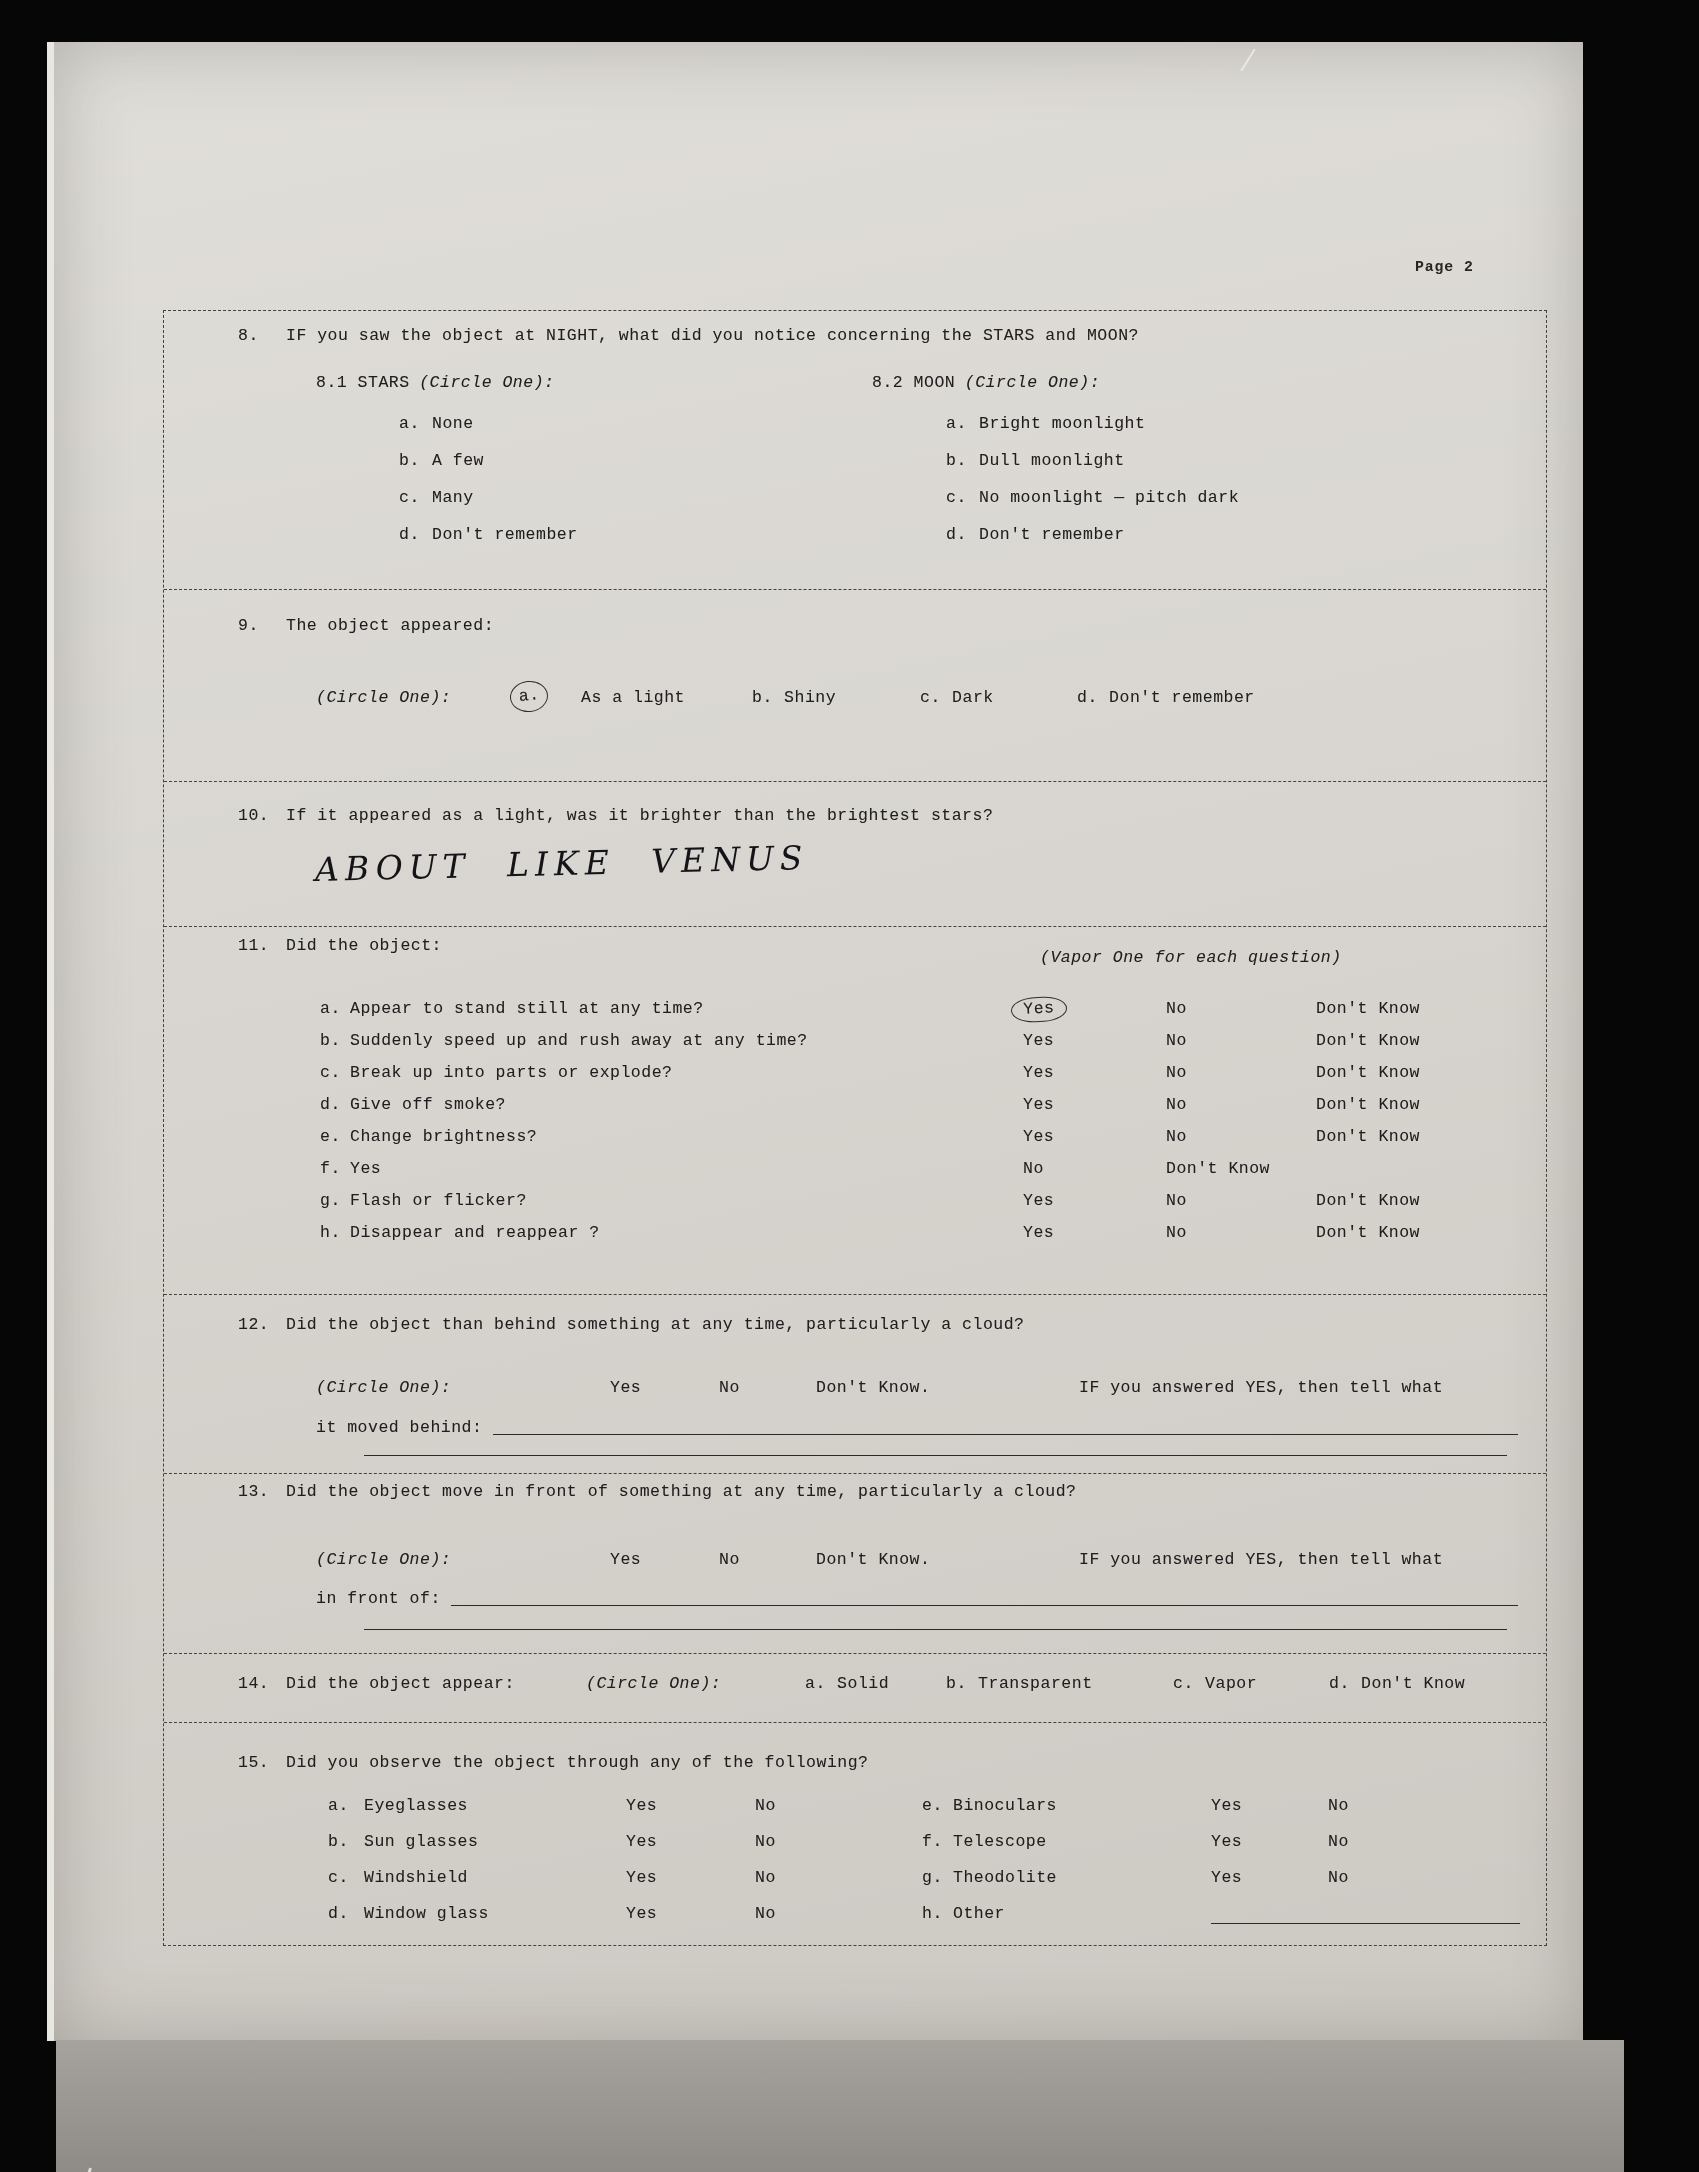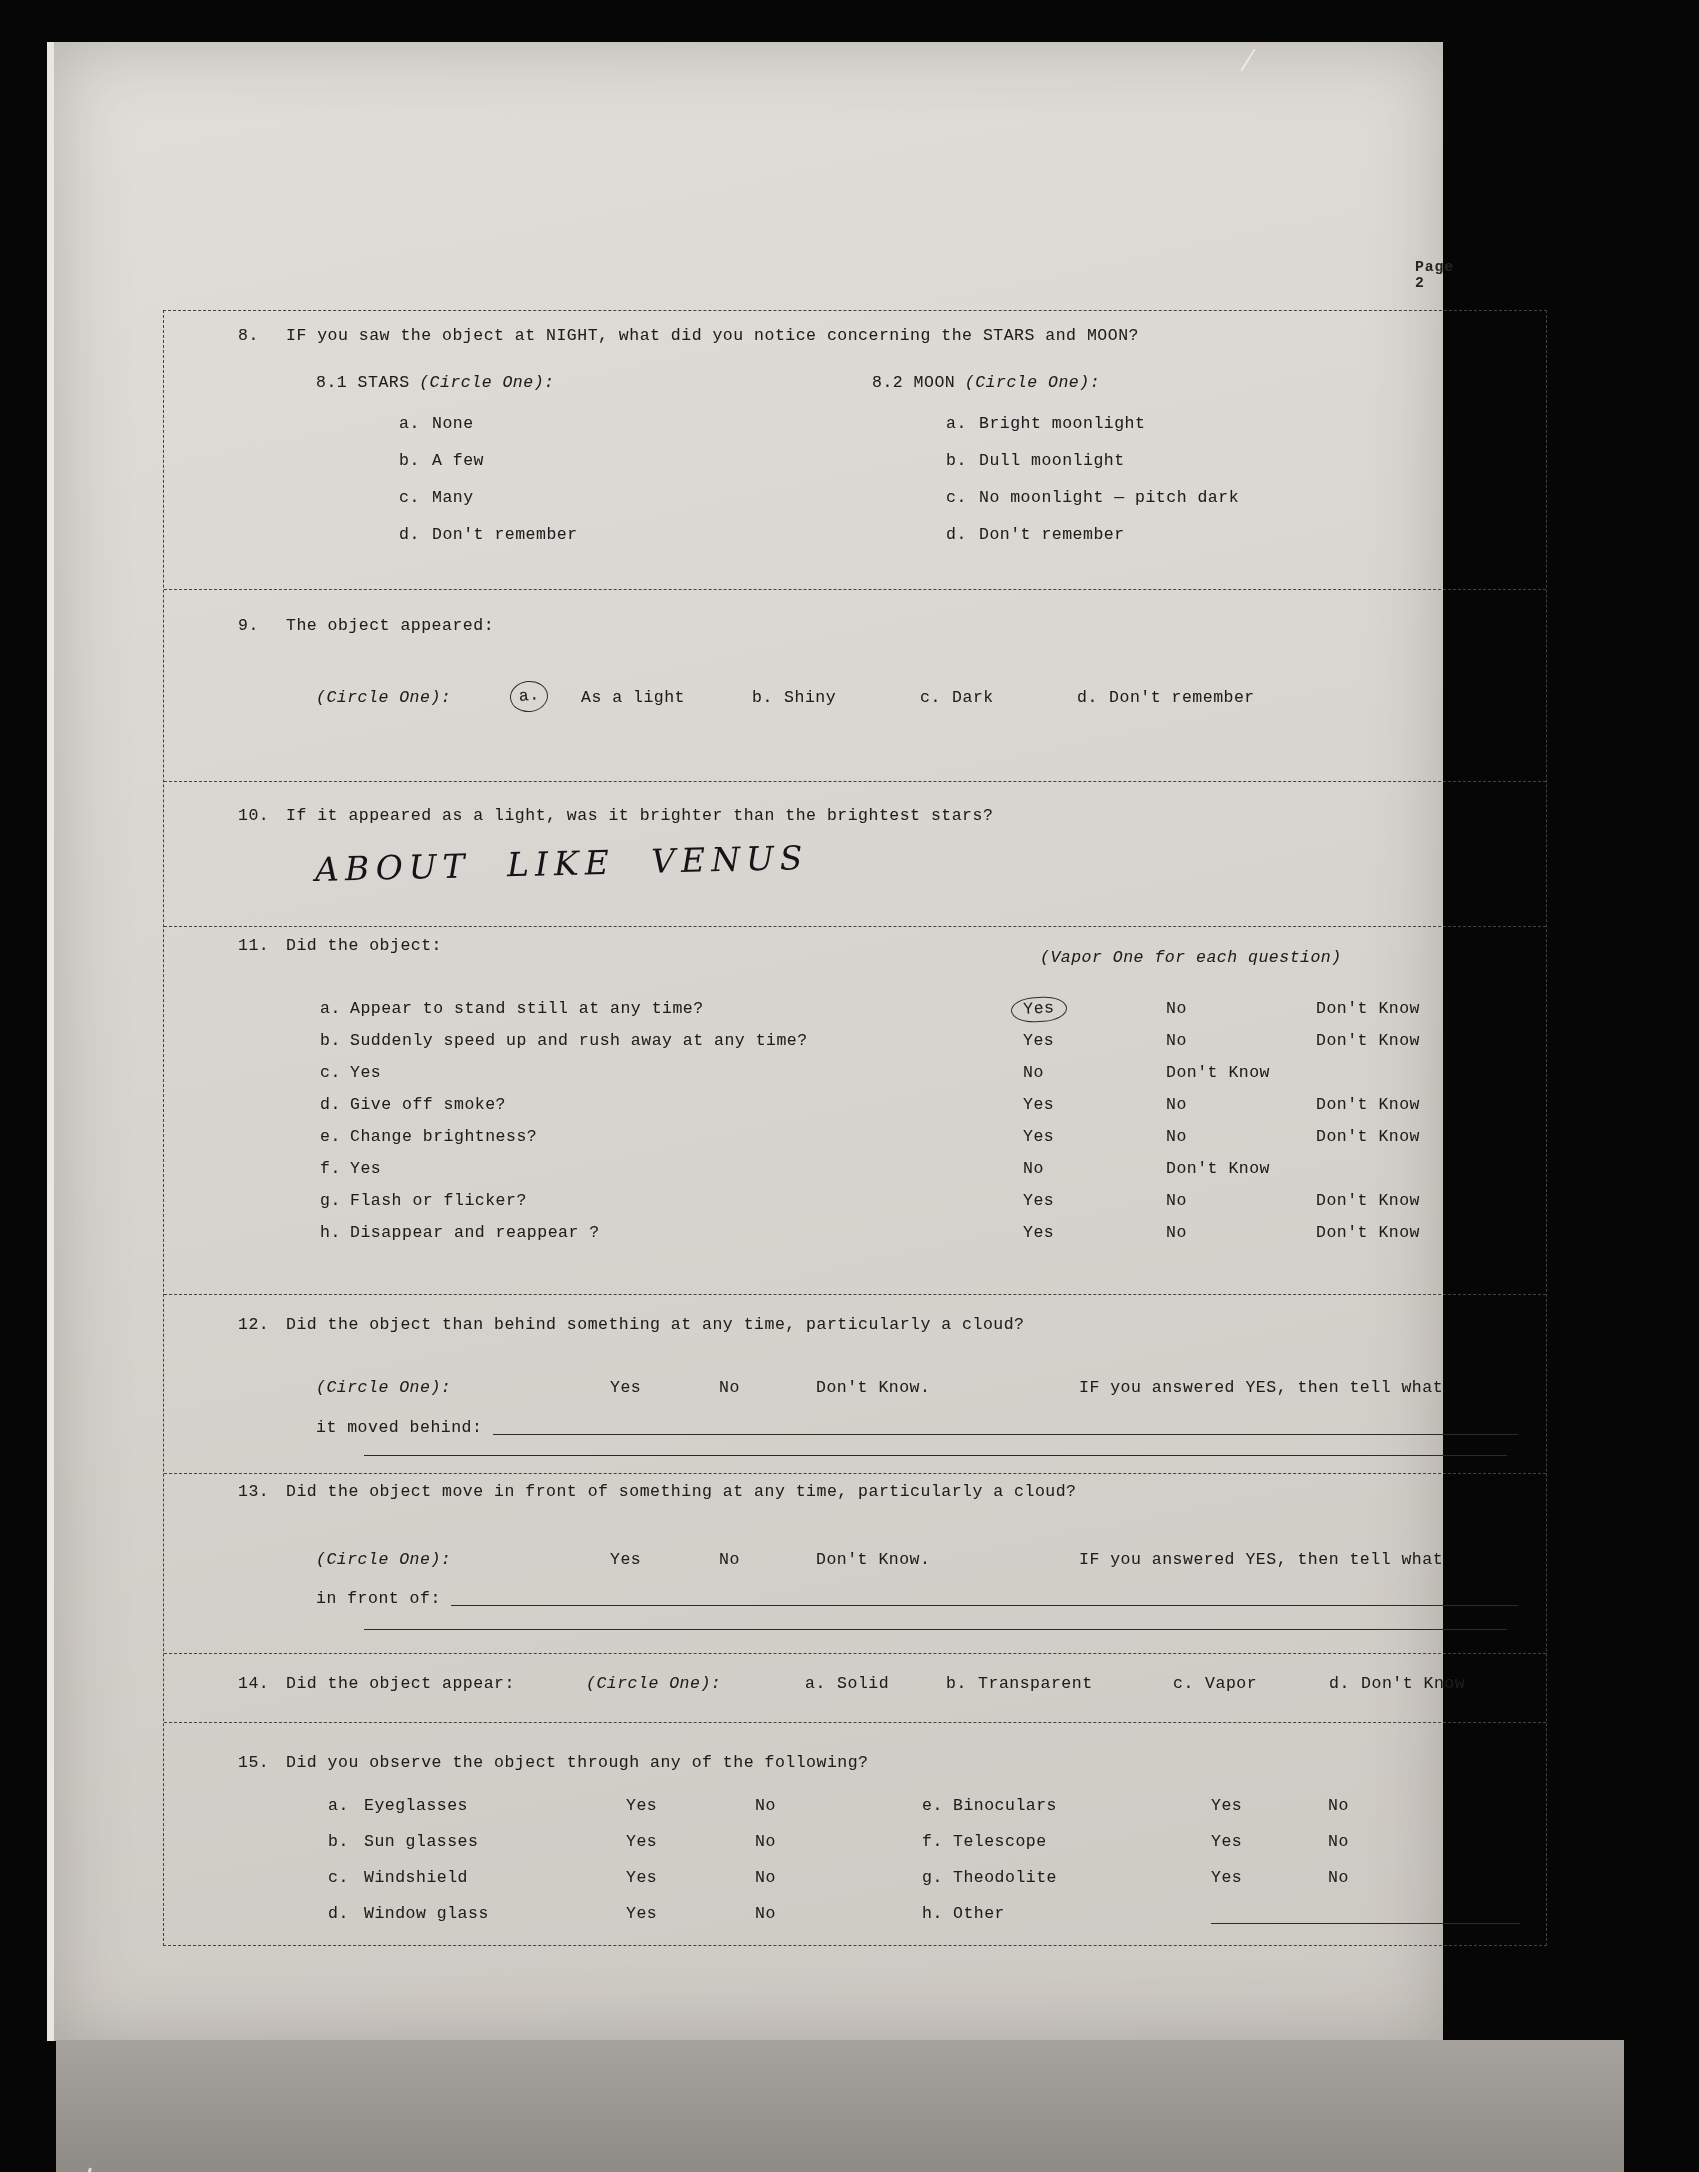--- a/index.html
+++ b/index.html
@@ -1,21 +1,21 @@
 <!DOCTYPE html>
 <html style="font-size:7px"><head>
 <meta charset="utf-8">
 <style>
   *{box-sizing:border-box;margin:0;padding:0}
   html{background:#060606}
   body{width:1700px;height:2469px;overflow:hidden;background:#060606;
        font-family:"Liberation Mono","DejaVu Sans Mono",monospace;color:#1e1e1e}
   .photo{position:relative;width:1700px;height:2469px;background:#060606}
 
-  .paper{position:absolute;left:47px;top:42px;width:1396px;height:1999px;
+  .paper{position:absolute;left:47px;top:42px;width:1536px;height:1999px;
          background:linear-gradient(168deg,#e0ded9 0%,#d8d5d0 45%,#cdc9c3 100%);
          border-left:7px solid #e9e7e2;
          box-shadow:inset 0 0 74px rgba(70,64,56,.28)}
   .backing{position:absolute;left:56px;top:2040px;width:1568px;height:410px;
          background:linear-gradient(180deg,#a6a39e 0%,#908d88 30%,#7a776f 72%,#868279 100%)}
   .scratch{position:absolute;background:rgba(238,236,231,.85);border-radius:1.3px}
 
   .page-label{position:absolute;left:1361px;top:217px;font-size:14.8px;font-weight:bold;letter-spacing:0.9px;color:#262624}
 
   .form{position:absolute;left:109px;top:268px;width:1384px;height:1636px;
@@ -178,20 +178,21 @@
           </div>
           <div class="q11-row">
             <span>b.</span>
             <span>Suddenly speed up and rush away at any time?</span>
             <span>Yes</span>
             <span>No</span>
             <span>Don't Know</span>
           </div>
           <div class="q11-row">
             <span>c.</span>
+            <span>Break up into parts or explode?</span>
             <span>Yes</span>
             <span>No</span>
             <span>Don't Know</span>
           </div>
           <div class="q11-row">
             <span>d.</span>
             <span>Give off smoke?</span>
             <span>Yes</span>
             <span>No</span>
             <span>Don't Know</span>

